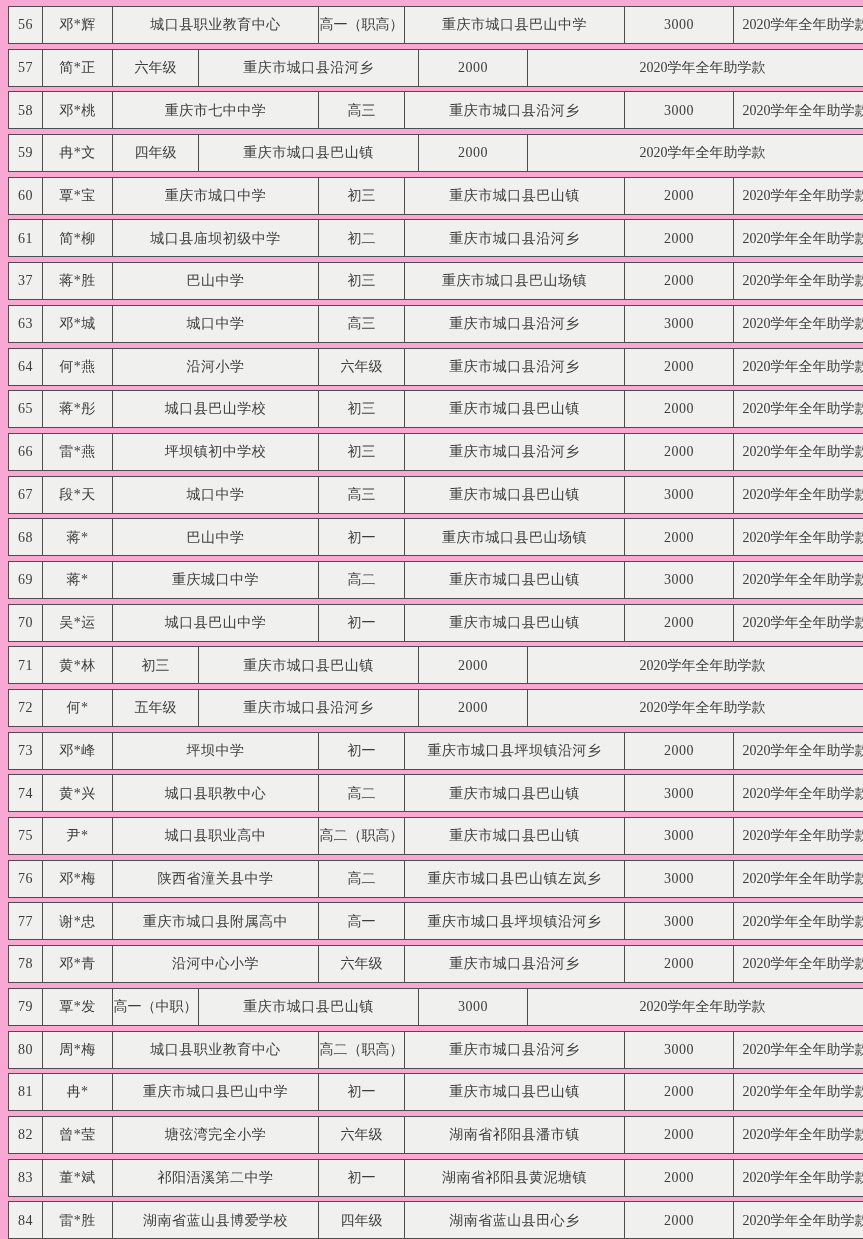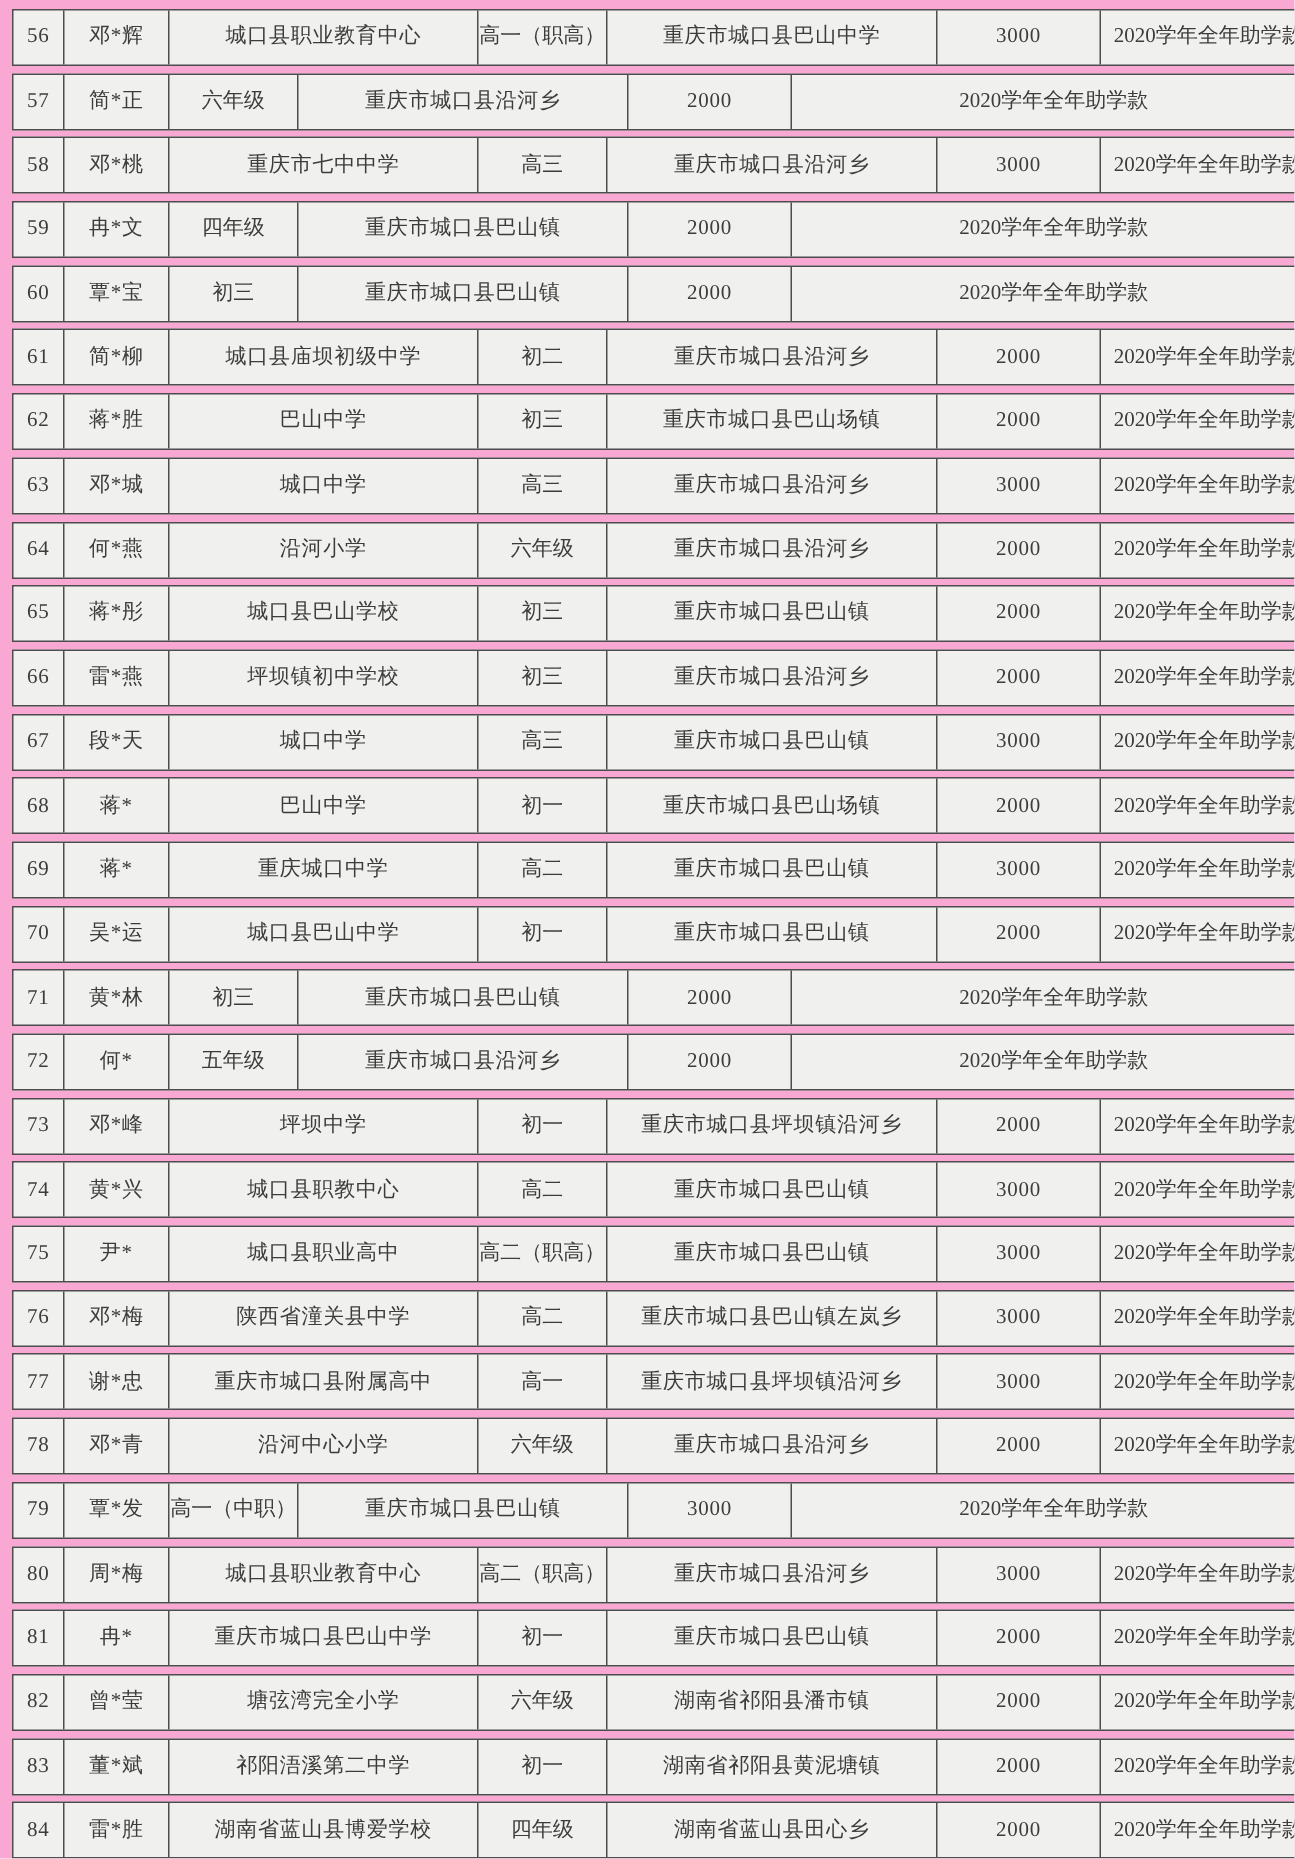--- a/index.html
+++ b/index.html
@@ -90,38 +90,39 @@
     <div class="cell c-name">冉*文</div>
     <div class="cell c-grade">四年级</div>
     <div class="cell c-location">重庆市城口县巴山镇</div>
     <div class="cell c-amount">2000</div>
     <div class="cell c-fund">2020学年全年助学款</div>
   </div>
 
   <div class="row">
     <div class="cell c-no">60</div>
     <div class="cell c-name">覃*宝</div>
+    <div class="cell c-school">重庆市城口中学</div>
     <div class="cell c-grade">初三</div>
     <div class="cell c-location">重庆市城口县巴山镇</div>
     <div class="cell c-amount">2000</div>
     <div class="cell c-fund">2020学年全年助学款</div>
   </div>
 
   <div class="row">
     <div class="cell c-no">61</div>
     <div class="cell c-name">简*柳</div>
     <div class="cell c-school">城口县庙坝初级中学</div>
     <div class="cell c-grade">初二</div>
     <div class="cell c-location">重庆市城口县沿河乡</div>
     <div class="cell c-amount">2000</div>
     <div class="cell c-fund">2020学年全年助学款</div>
   </div>
 
   <div class="row">
-    <div class="cell c-no">62</div>
+    <div class="cell c-no">37</div>
     <div class="cell c-name">蒋*胜</div>
     <div class="cell c-school">巴山中学</div>
     <div class="cell c-grade">初三</div>
     <div class="cell c-location">重庆市城口县巴山场镇</div>
     <div class="cell c-amount">2000</div>
     <div class="cell c-fund">2020学年全年助学款</div>
   </div>
 
   <div class="row">
     <div class="cell c-no">63</div>

